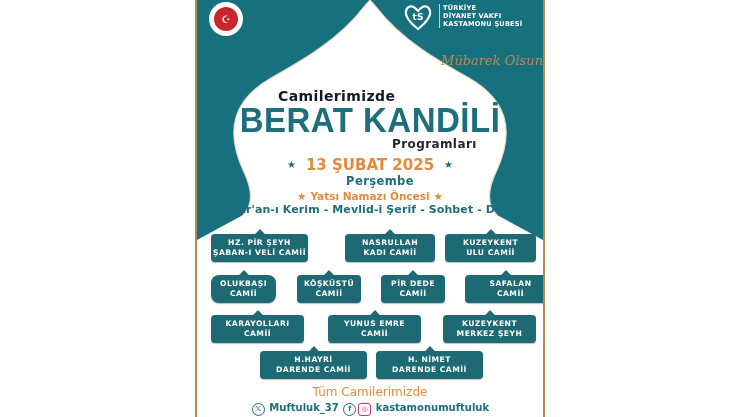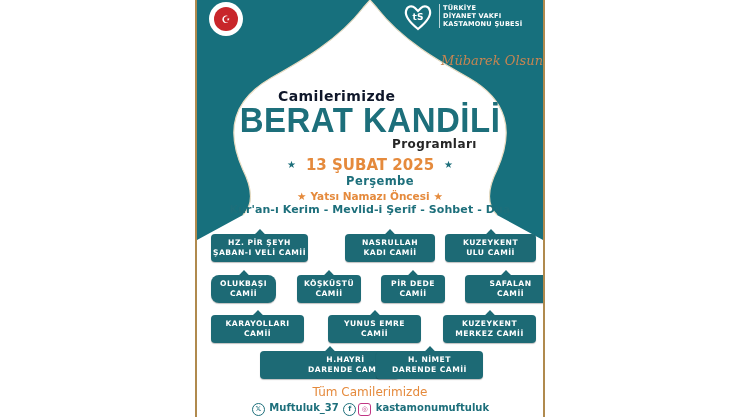--- a/index.html
+++ b/index.html
@@ -173,24 +173,24 @@
         <path d="M0,9 C3,9 5,6 9,2 L9,0 L9,2 C13,6 15,9 18,9 Z" fill="#1d6a75"></path>
       </svg>
     <div>YUNUS EMRE</div>
     <div>CAMİİ</div>
   </div>
   <div class="mosque" style="left:246px; top:315px; width:93px; height:28px;">
     <svg class="dome" viewBox="0 0 18 9">
         <path d="M0,9 C3,9 5,6 9,2 L9,0 L9,2 C13,6 15,9 18,9 Z" fill="#1d6a75"></path>
       </svg>
     <div>KUZEYKENT</div>
-    <div>MERKEZ CAMİİ</div>
-  </div>
-
-  <div class="mosque" style="left:63px; top:351px; width:107px; height:28px;padding-left:32px;">
+    <div>MERKEZ ŞEYH</div>
+  </div>
+
+  <div class="mosque" style="left:63px; top:351px; width:107px; height:28px;">
     <svg class="dome" viewBox="0 0 18 9">
         <path d="M0,9 C3,9 5,6 9,2 L9,0 L9,2 C13,6 15,9 18,9 Z" fill="#1d6a75"></path>
       </svg>
     <div>H.HAYRİ</div>
     <div>DARENDE CAMİİ</div>
   </div>
   <div class="mosque" style="left:179px; top:351px; width:107px; height:28px;">
     <svg class="dome" viewBox="0 0 18 9">
         <path d="M0,9 C3,9 5,6 9,2 L9,0 L9,2 C13,6 15,9 18,9 Z" fill="#1d6a75"></path>
       </svg>

